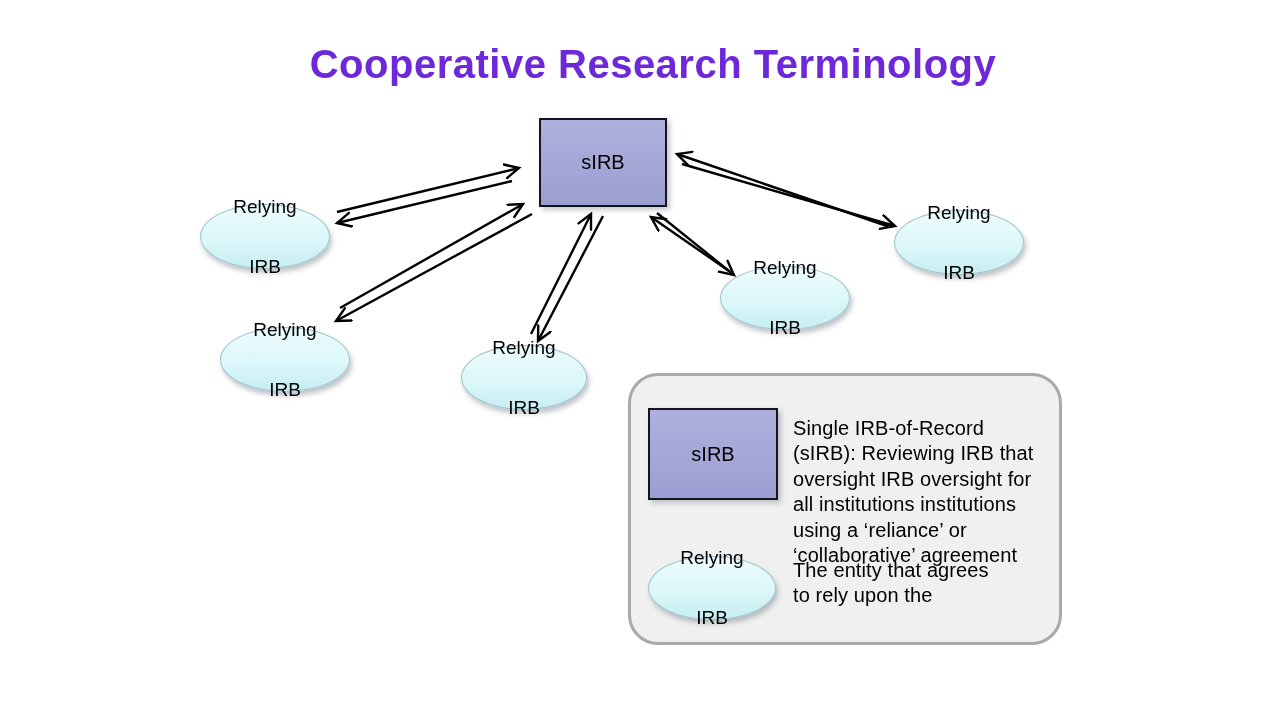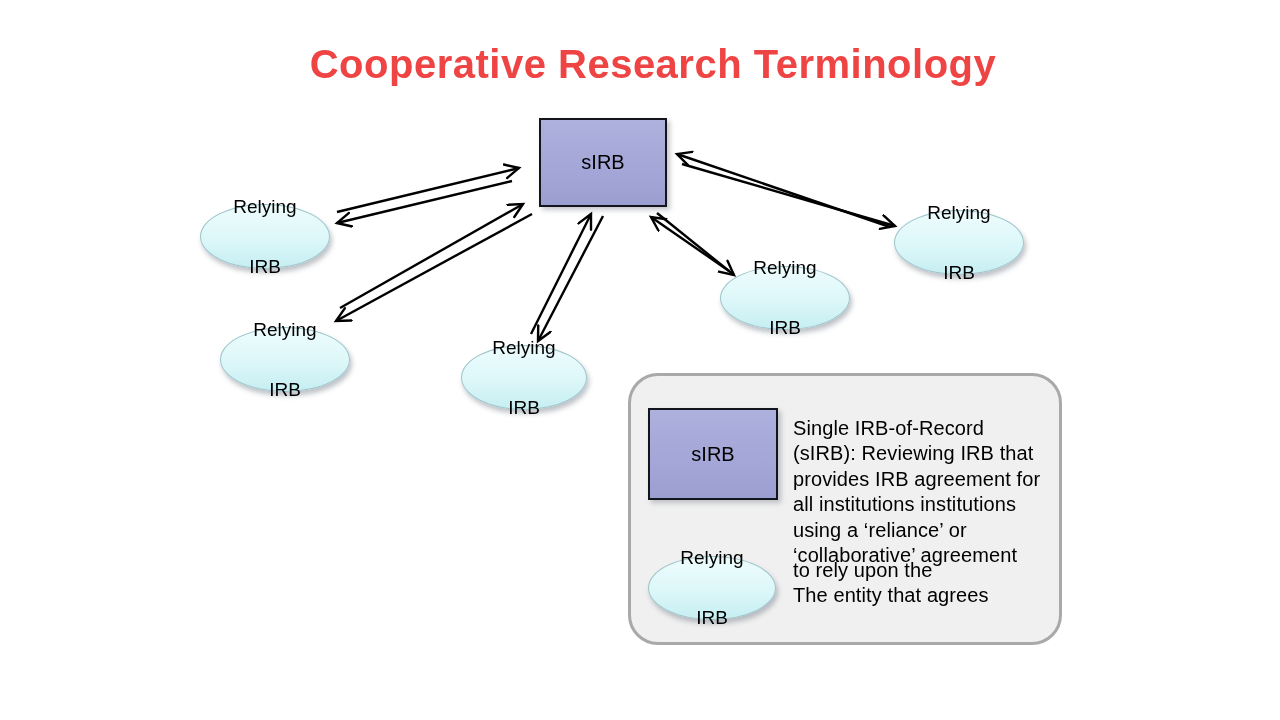--- a/index.html
+++ b/index.html
@@ -17,21 +17,21 @@
   }
   .title {
     position: absolute;
     left: 653px;
     top: 42px;
     transform: translateX(-50%);
     margin: 0;
     font-size: 40px;
     font-weight: 700;
     letter-spacing: 0.5px;
-    color: #ef4444;
+    color: #6d28d9;
     white-space: nowrap;
     text-align: center;
   }
   svg.arrows {
     position: absolute;
     left: 0;
     top: 0;
   }
   .node {
     position: absolute;
@@ -142,28 +142,28 @@
     <div>IRB</div>
   </div>
 
   <div class="legend">
     <div class="node box legend-sirb">
       <span>sIRB</span>
     </div>
     <div class="legend-text t1">
       <div>Single IRB-of-Record</div>
       <div>(sIRB): Reviewing IRB that</div>
-      <div>provides IRB agreement for</div>
+      <div>oversight IRB oversight for</div>
       <div>all institutions institutions</div>
       <div>using a ‘reliance’ or</div>
       <div>‘collaborative’ agreement</div>
     </div>
     <div class="node ellipse legend-ellipse">
       <div>Relying</div>
       <div>IRB</div>
     </div>
     <div class="legend-text t2">
+      <div>The entity that agrees</div>
       <div>to rely upon the</div>
-      <div>The entity that agrees</div>
     </div>
   </div>
 
 </div>
 
 </body></html>

